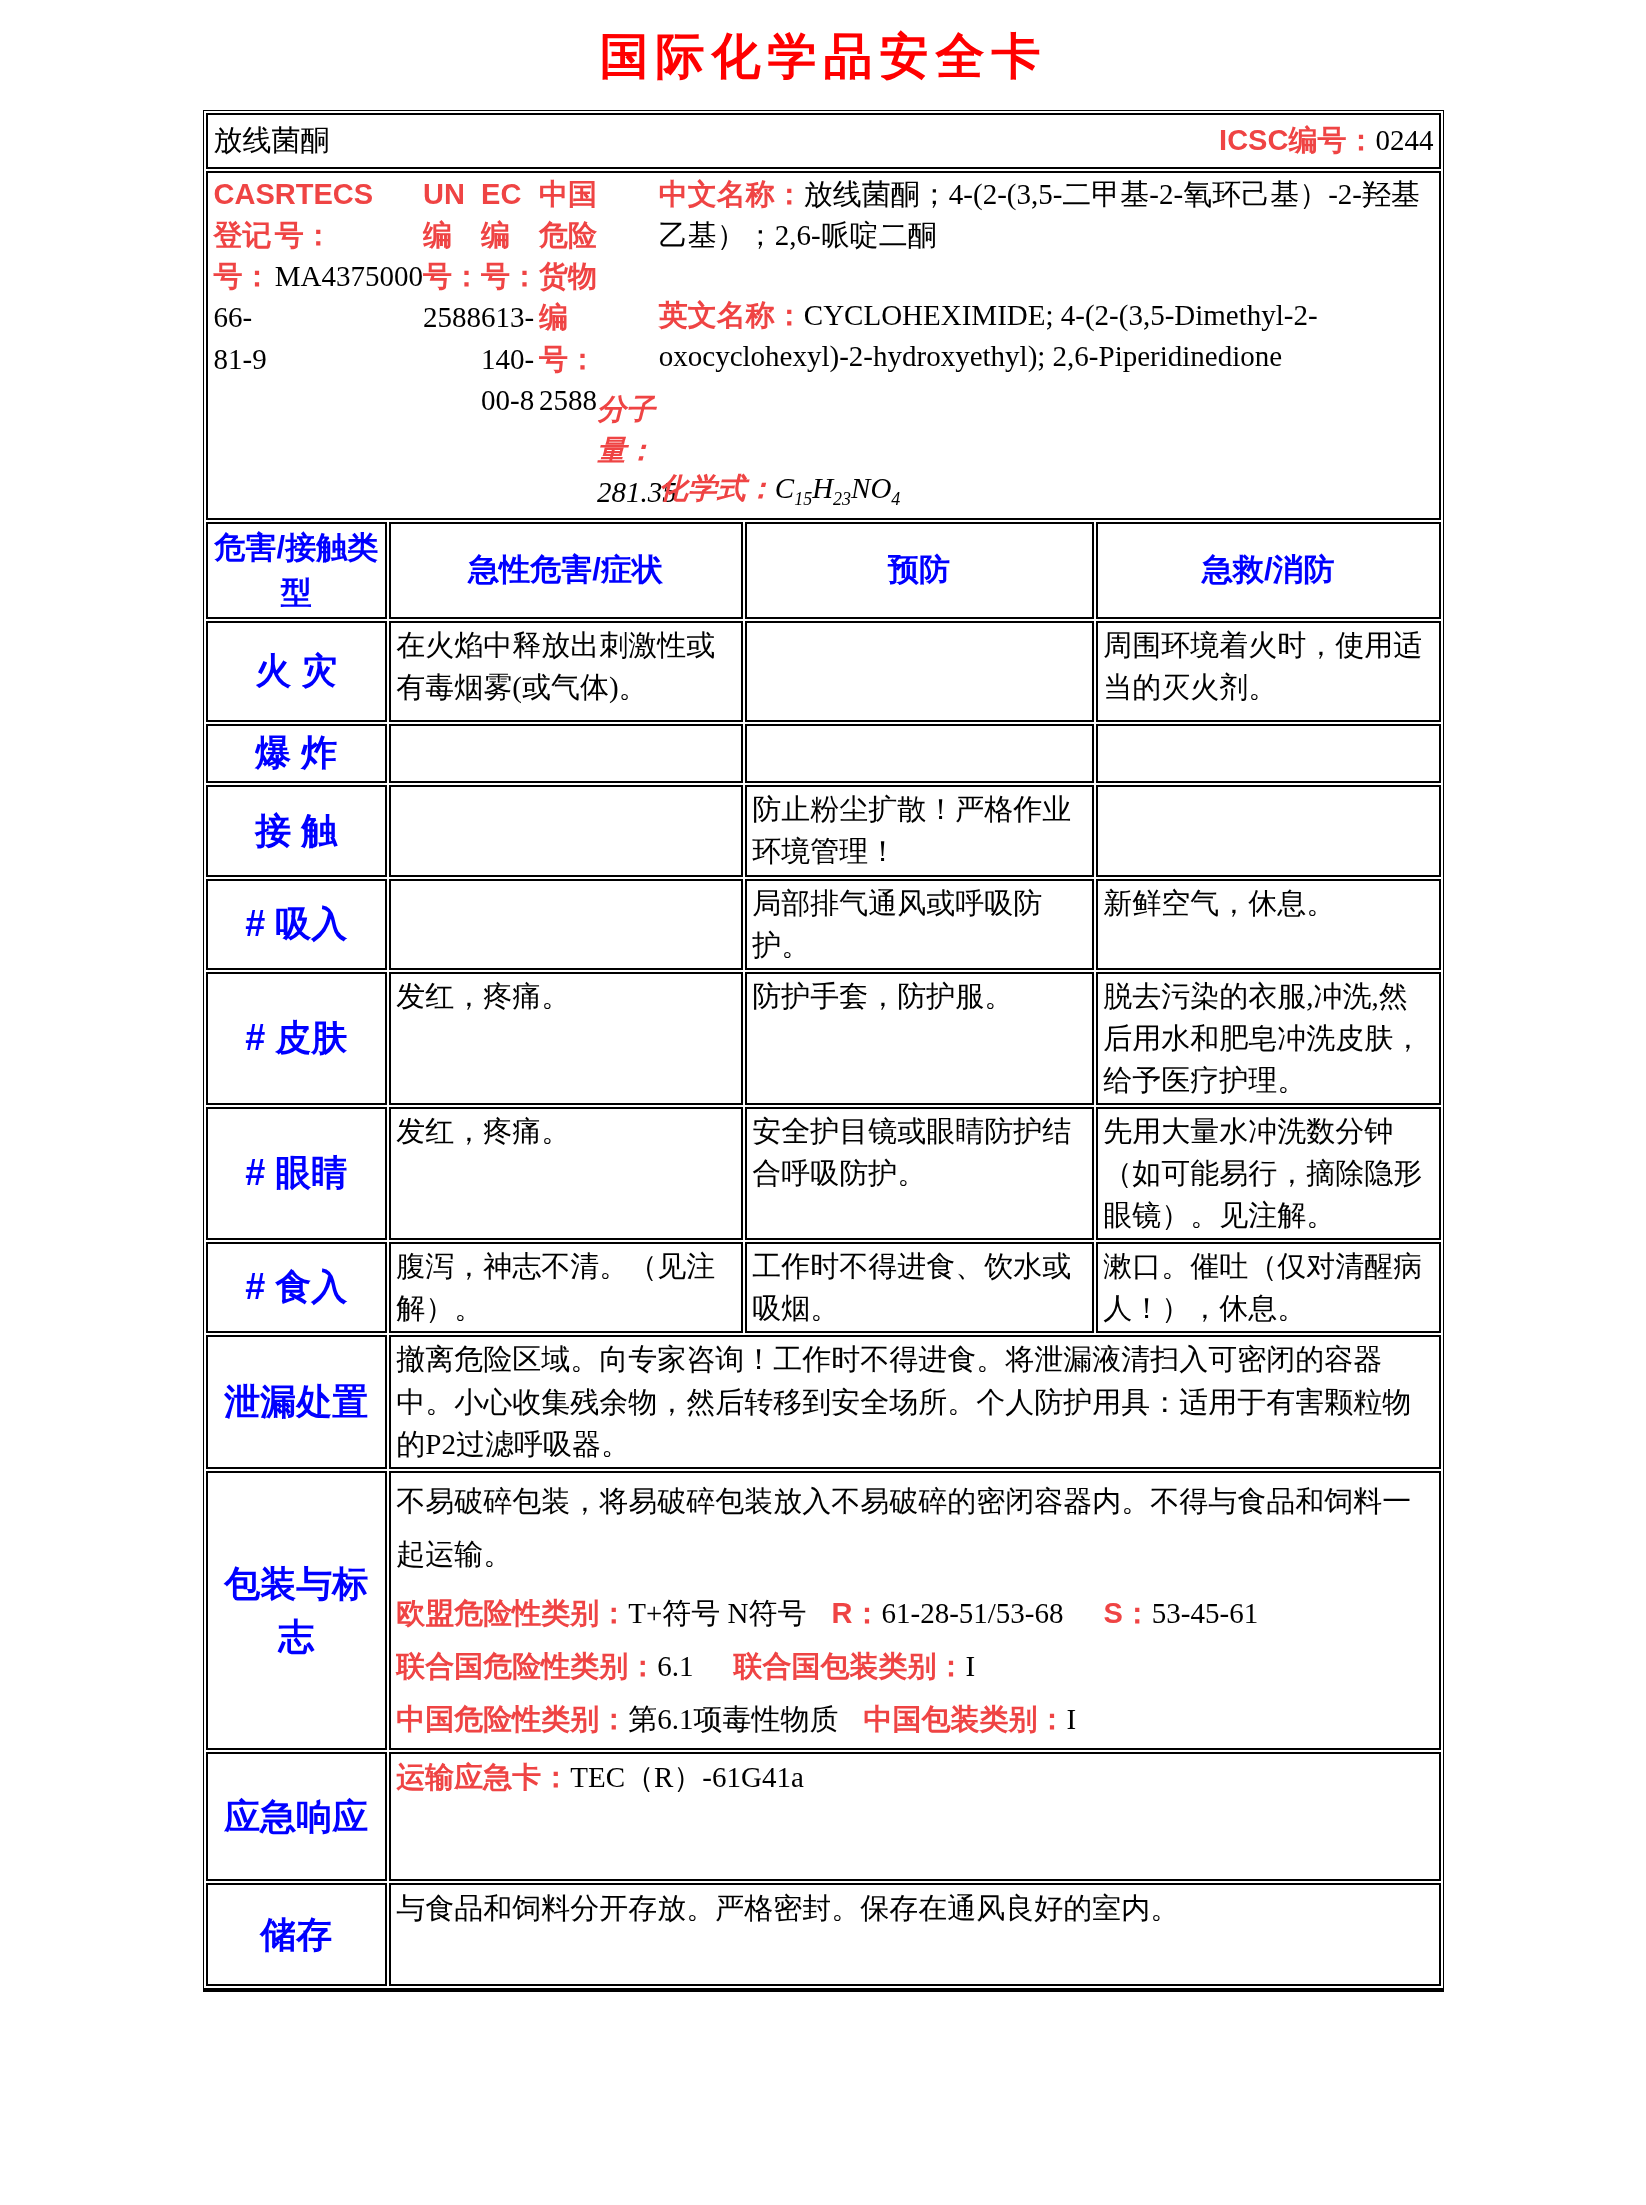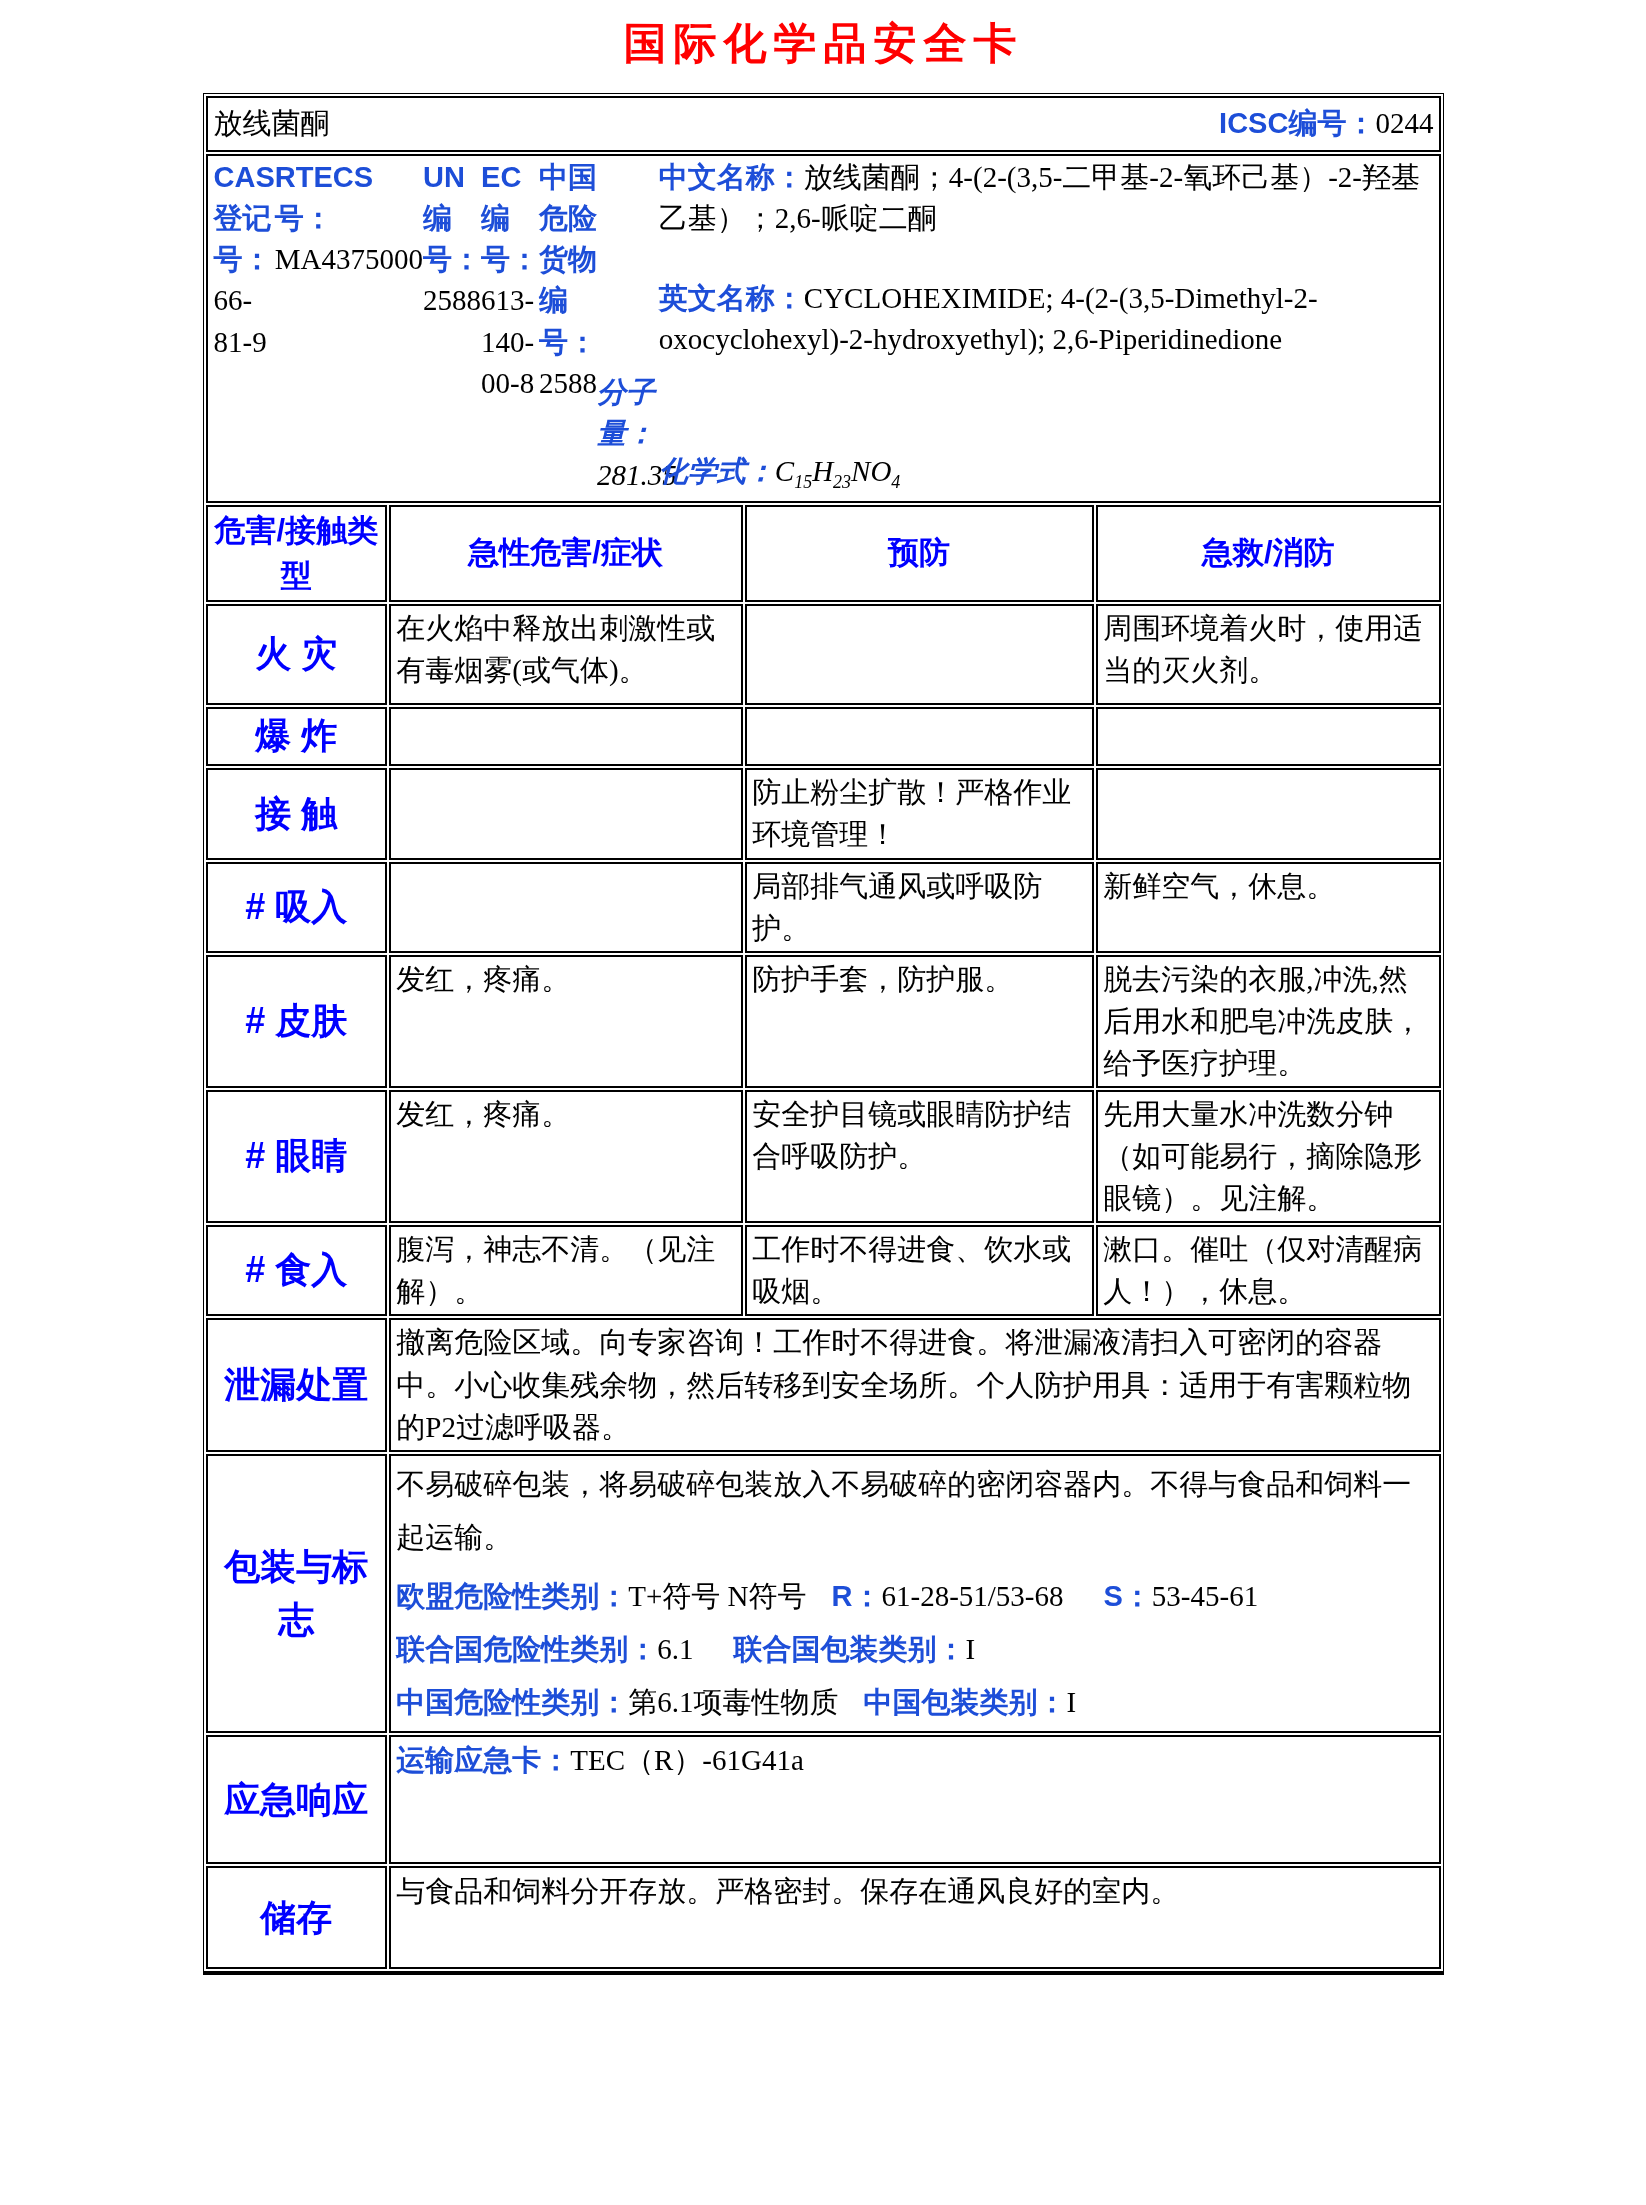--- a/index.html
+++ b/index.html
@@ -6,23 +6,23 @@
   html,body { margin:0; padding:0; background:#ffffff; }
   body {
     width:1647px; height:2205px;
     font-family:"Liberation Serif", serif;
     color:#000;
   }
   .page-title {
     text-align:center;
     color:#ff0000;
     font-weight:bold;
-    font-size:43px;
+    font-size:49px;
     letter-spacing:7px;
-    padding-top:15px;
+    padding-top:24px;
     font-family:"DejaVu Serif", serif;
   }
   table.card {
     width:1241px;
     margin:19.5px auto 0 auto;
     border-collapse:separate;
     border-spacing:2.1px;
     border:1.4px solid #000;
     border-bottom:4.9px solid #000;
     table-layout:fixed;
@@ -32,21 +32,21 @@
     border:2.1px solid #000;
     vertical-align:top;
     padding:1.4px 5.6px;
     font-size:29px;
     line-height:1.45;
     font-weight:normal;
     text-align:left;
     overflow:hidden;
   }
   .blabel {
-    color:#1d4ed8;
+    color:#ef4444;
     font-weight:bold;
     font-family:"Liberation Sans", sans-serif;
   }
   .val { color:#000; }
   td.rowlabel {
     color:#0000ff;
     font-weight:bold;
     font-family:"Liberation Sans", sans-serif;
     text-align:center;
     vertical-align:middle;

